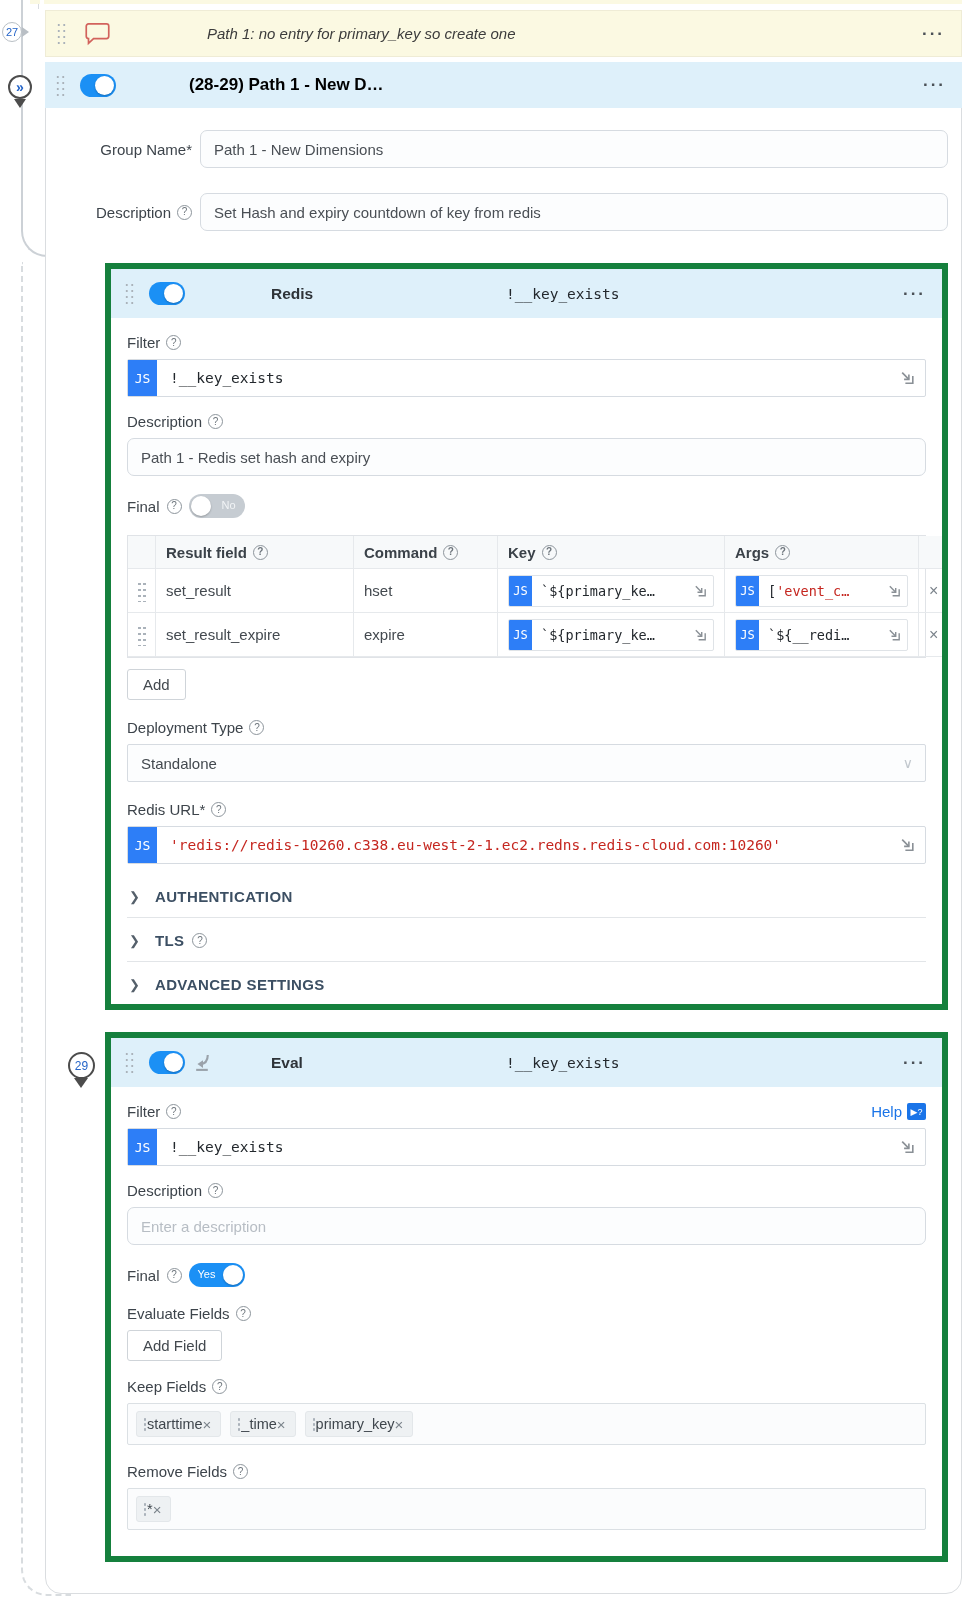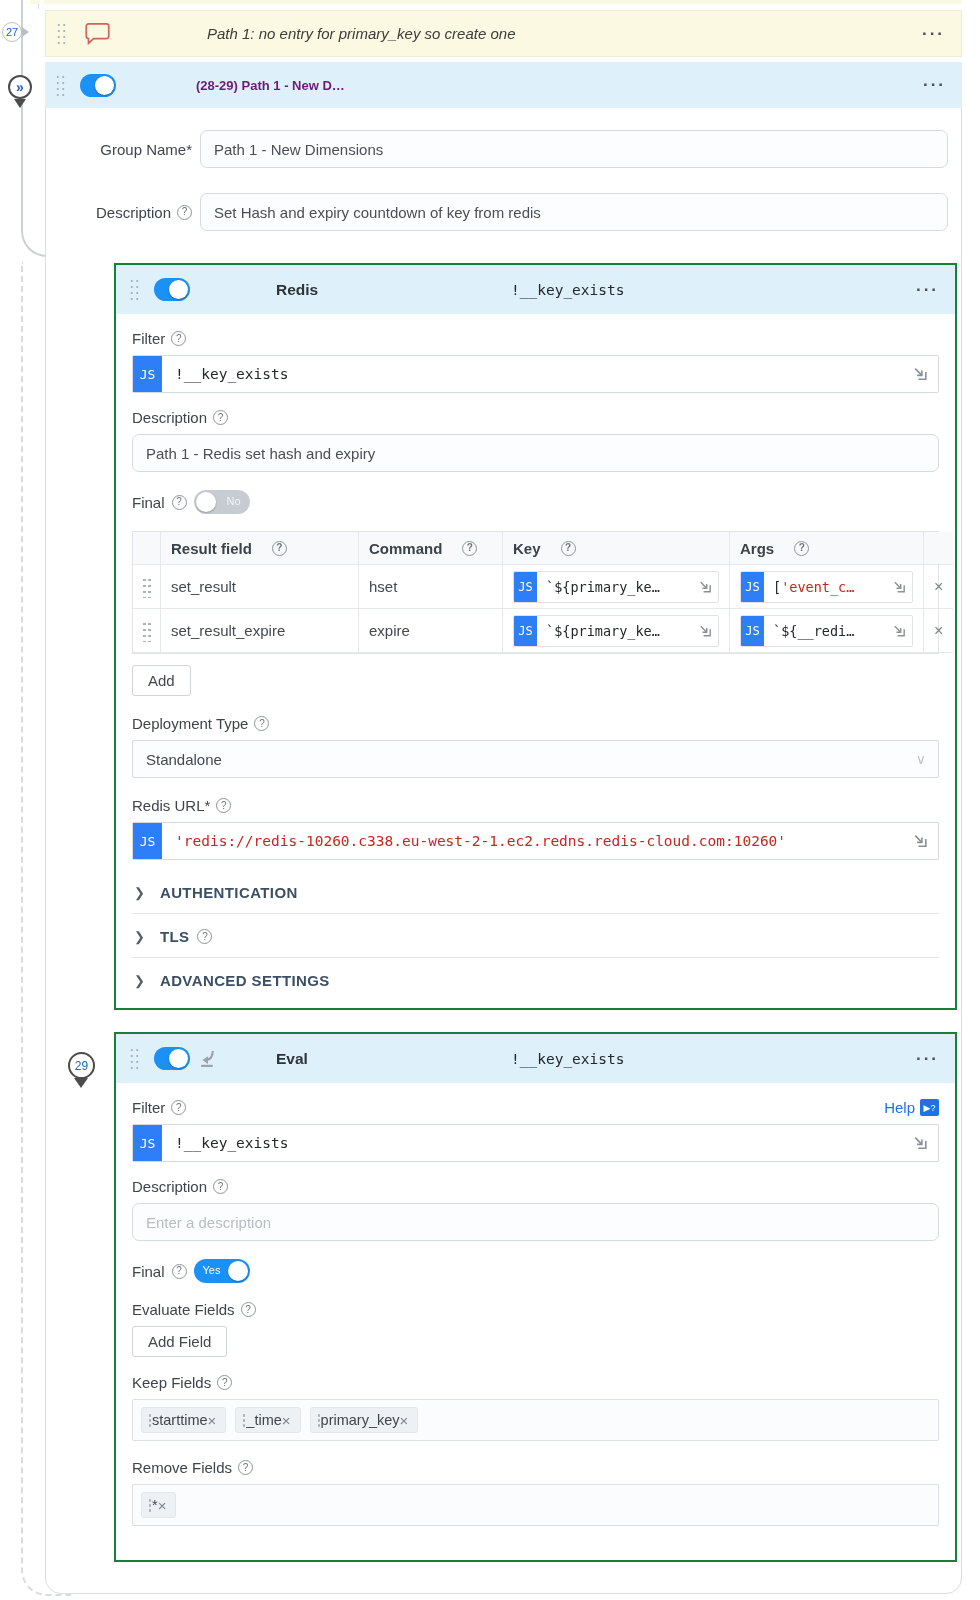--- a/index.html
+++ b/index.html
@@ -33,21 +33,21 @@
   .top-sliver-gap { position:absolute; left:40px; top:0; width:4px; height:5px; background:#fff; }
 
   .comment-banner { position:absolute; left:45px; top:10px; width:917px; height:47px; background:#fbf9e2;
     border:1px solid #efecd6; display:flex; align-items:center; }
   .comment-text { position:absolute; left:161px; font-style:italic; font-size:15px; color:#3c3c3c; }
 
   .group-card { position:absolute; left:45px; top:62px; width:917px; height:1532px; background:#fff;
     border:1px solid #dadde0; border-radius:0 0 16px 16px; }
   .group-header { position:absolute; left:45px; top:62px; width:917px; height:46px; background:#def0fa;
     display:flex; align-items:center; z-index:5; }
-  .group-title { position:absolute; left:151px; font-size:13px; font-weight:bold; color:#701a75; }
+  .group-title { position:absolute; left:144px; font-size:17px; font-weight:bold; color:#000000; }
 
   .drag-dots { width:11px; height:25px; background-image:radial-gradient(circle, #aab2ba 1.3px, transparent 1.4px);
     background-size:5.5px 6px; background-position:0 1px; }
   .hdr-dots { position:absolute; left:10px; }
   .more-btn { position:absolute; right:16px; font-size:17px; font-weight:bold; letter-spacing:2px; color:#4a5056; cursor:pointer; }
 
   
   .toggle { border-radius:12px; position:relative; }
   .toggle .knob { position:absolute; top:2px; background:#fff; border-radius:50%; box-shadow:0 1px 2px rgba(0,0,0,.25); }
   .toggle-on { background:#1b90f5; }
@@ -65,21 +65,21 @@
   .form-label { position:absolute; font-size:15px; color:#3d444b; display:flex; align-items:center; justify-content:flex-end; gap:6px;padding-left:44px; }
   .text-input { position:absolute; height:38px; border:1px solid #d6dbe1; border-radius:7px; background:#fcfdfe;
     font-family:"Liberation Sans", sans-serif; font-size:15px; color:#4a4f55; padding:0 13px; outline:none; width:748px; left:200px; }
   .text-input::placeholder { color:#b7bdc4; }
 
   
   .q-icon { width:15px; height:15px; border:1.2px solid #8d959c; border-radius:50%; color:#6d757c; font-size:10px;
     display:inline-flex; align-items:center; justify-content:center; flex:0 0 auto; line-height:1; }
 
   
-  .fn-card { position:absolute; left:114px; width:843px; background:#fff; border:2px solid #15803d; overflow:hidden; }
+  .fn-card { position:absolute; left:105px; width:843px; background:#fff; border:6px solid #15803d; overflow:hidden; }
   .fn-redis { top:263px; height:747px; }
   .fn-eval  { top:1032px; height:530px; }
   .fn-header { height:49px; background:#def0fa; position:relative; display:flex; align-items:center; }
   .fn-title { position:absolute; left:160px; font-size:15.5px; font-weight:bold; color:#2e3338; }
   .fn-filter-preview { position:absolute; left:395px; font-family:"DejaVu Sans Mono", monospace; font-size:14.5px; color:#23282d; }
   .fn-toggle { position:absolute; left:38px; }
   .fn-body { padding:13px 16px 0 16px; }
 
   .field-label { display:flex; align-items:center; gap:6px; font-size:15px; color:#3d444b; margin:3px 0 8px 0; }
   .mt { margin-top:16px; }
@@ -92,21 +92,21 @@
   .code-red { color:#c5261f; }
   .expand-icon { position:absolute; right:9px; top:50%; transform:translateY(-50%); cursor:pointer; display:flex; }
 
   .final-row { display:flex; align-items:center; gap:7px; margin-top:18px; }
 
   
   .fn-table { margin-top:17px; border:1px solid #e0e3e7; display:grid;
     grid-template-columns:28px 198px 144px 227px 194px 1fr; font-size:15px; }
   .fn-table > div { border-right:1px solid #e6e9ec; border-bottom:1px solid #e6e9ec; display:flex; align-items:center; }
   .fn-table > div:nth-child(6n) { border-right:none; }
-  .th { background:#f7f9fa; height:33px; font-weight:bold; color:#3b4249; gap:20px; padding:0 10px; }
+  .th { background:#f7f9fa; height:33px; font-weight:bold; color:#3b4249; gap:6px; padding:0 10px; }
   .td { height:44px; padding:0 10px; color:#43494f; }
   .td-handle { justify-content:center; padding:0 !important; }
   .td-handle .drag-dots { width:9px; height:22px; background-size:5px 6px; }
   .cell-js { position:relative; height:32px; border:1px solid #dfe3e7; border-radius:2px; background:#fff; flex:1;
     display:flex; align-items:center; padding-left:32px; overflow:hidden; }
   .cell-js .js-badge { width:23px; font-size:12px; }
   .cell-js .js-code { font-size:13.5px; }
   .cell-js .expand-icon { right:5px; }
   .td-del { justify-content:center; color:#7b838b; font-size:16px; cursor:pointer; }
 

